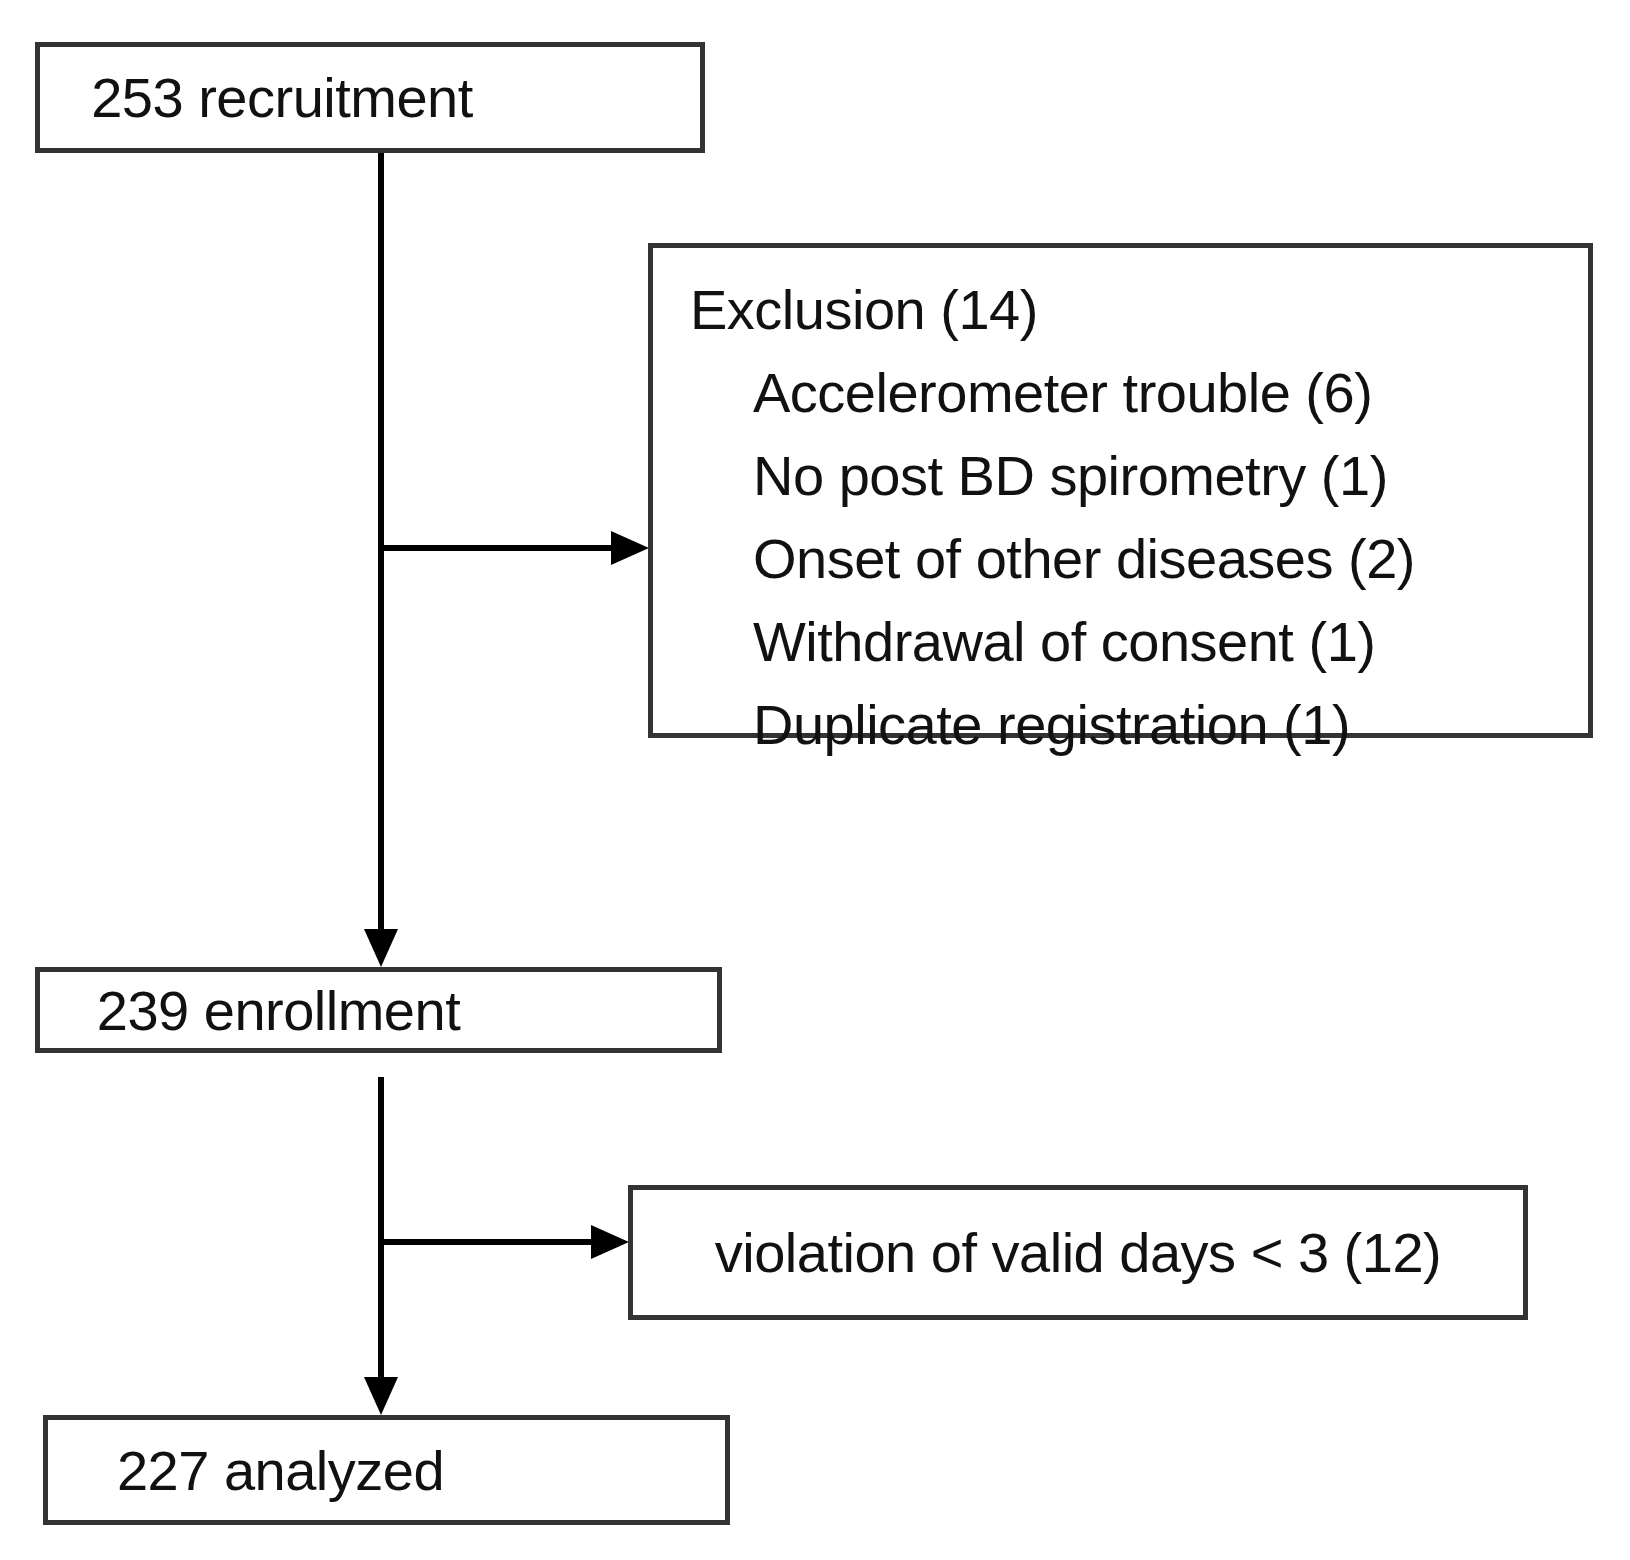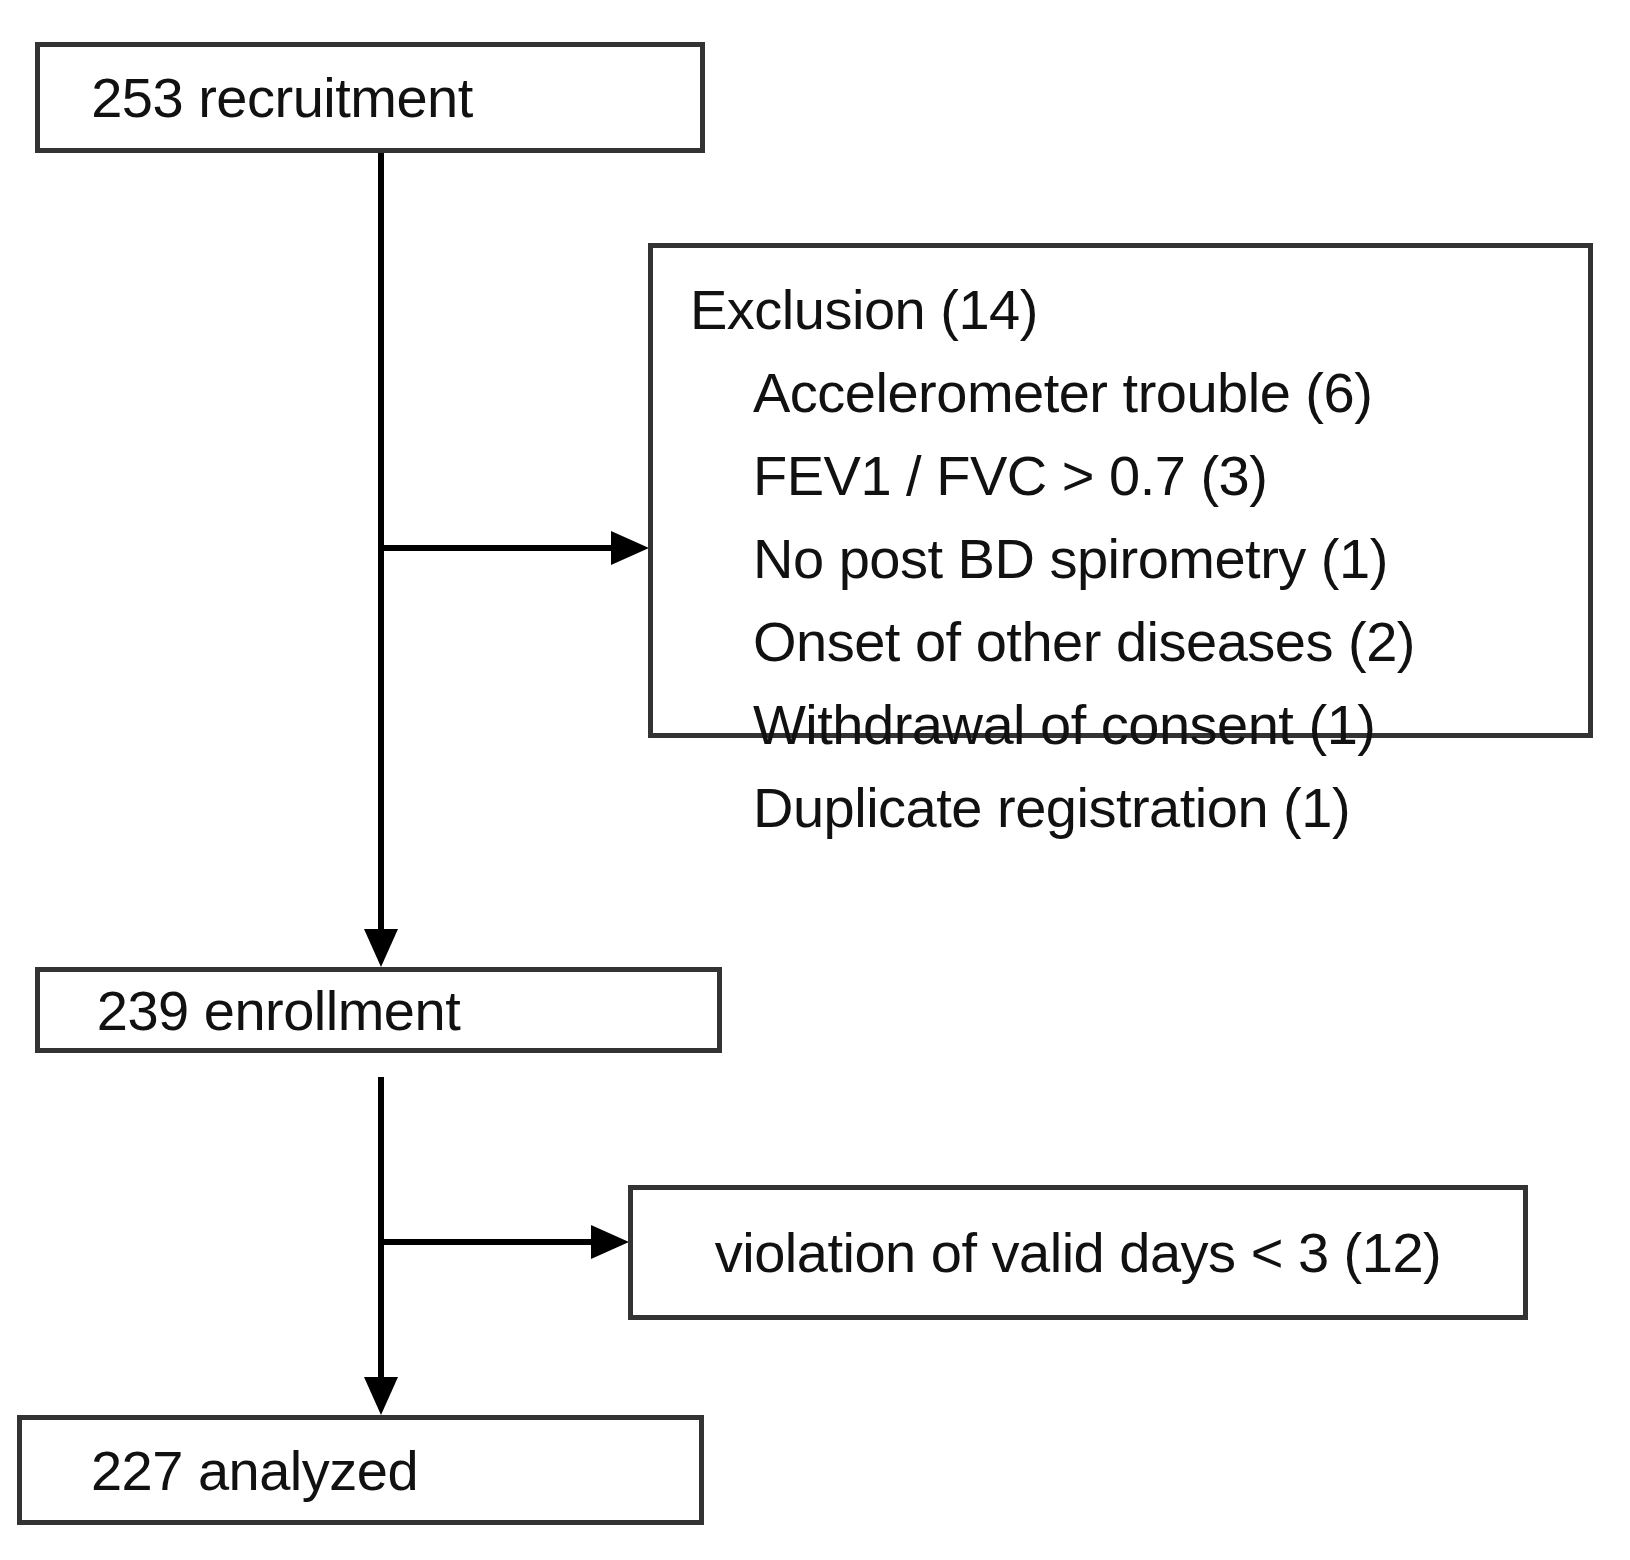--- a/index.html
+++ b/index.html
@@ -25,21 +25,21 @@
   .label-box {
     display: flex;
     align-items: center;
     justify-content: center;
     font-size: 56px;
     letter-spacing: -0.5px;
     white-space: nowrap;
   }
   .node-a { left: 35px;  top: 42px;   width: 670px; height: 111px; padding-right: 176px; }
   .node-b { left: 35px;  top: 967px;  width: 687px; height: 86px; padding-right: 200px; }
-  .node-c { left: 17px;  top: 1415px; width: 687px; height: 110px; padding-right: 212px; }
+  .node-c { left: 43px;  top: 1415px; width: 687px; height: 110px; padding-right: 212px; }
   .node-violation {
     left: 628px; top: 1185px; width: 900px; height: 135px;
     display: flex; align-items: center; justify-content: center;
     font-size: 56px; letter-spacing: -0.5px; white-space: nowrap;
   }
   .node-exclusion {
     left: 648px; top: 243px; width: 945px; height: 495px;
     padding: 20px 0 0 37px;
     font-size: 56px;
     letter-spacing: -0.5px;
@@ -83,21 +83,20 @@
   <div class="line" style="left:378px; top:1239px; width:213px; height:6px;"></div>
   <div class="arrow-right" style="left:591px; top:1225px;"></div>
 
   <div class="box label-box node-a">
     <span>253 recruitment</span>
   </div>
 
   <div class="box node-exclusion">
     <div class="excl-line">Exclusion (14)</div>
     <div class="excl-line excl-item">Accelerometer trouble (6)</div>
-    <div class="excl-line excl-item">FEV1 / FVC &gt; 0.7 (3)</div>
     <div class="excl-line excl-item">No post BD spirometry (1)</div>
     <div class="excl-line excl-item">Onset of other diseases (2)</div>
     <div class="excl-line excl-item">Withdrawal of consent (1)</div>
     <div class="excl-line excl-item">Duplicate registration (1)</div>
   </div>
 
   <div class="box label-box node-b">
     <span>239 enrollment</span>
   </div>
 

